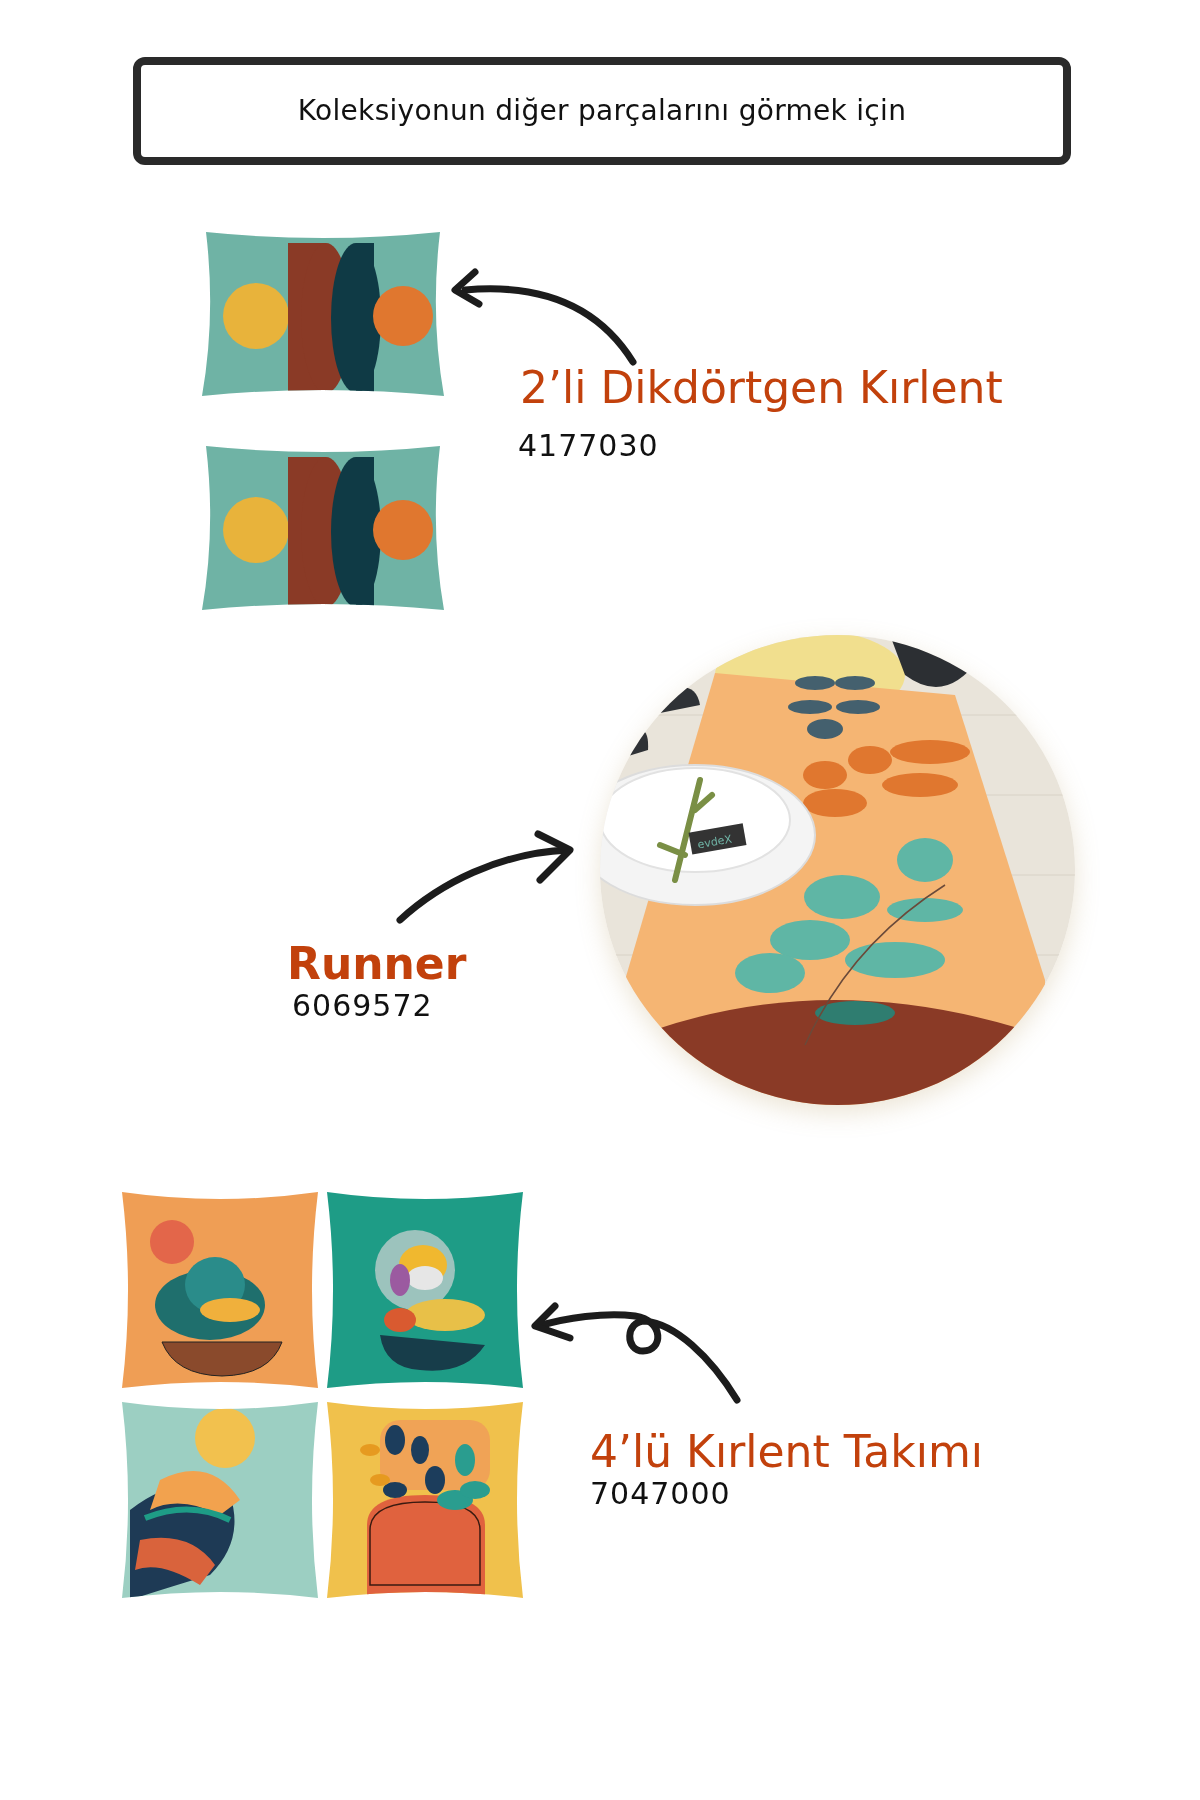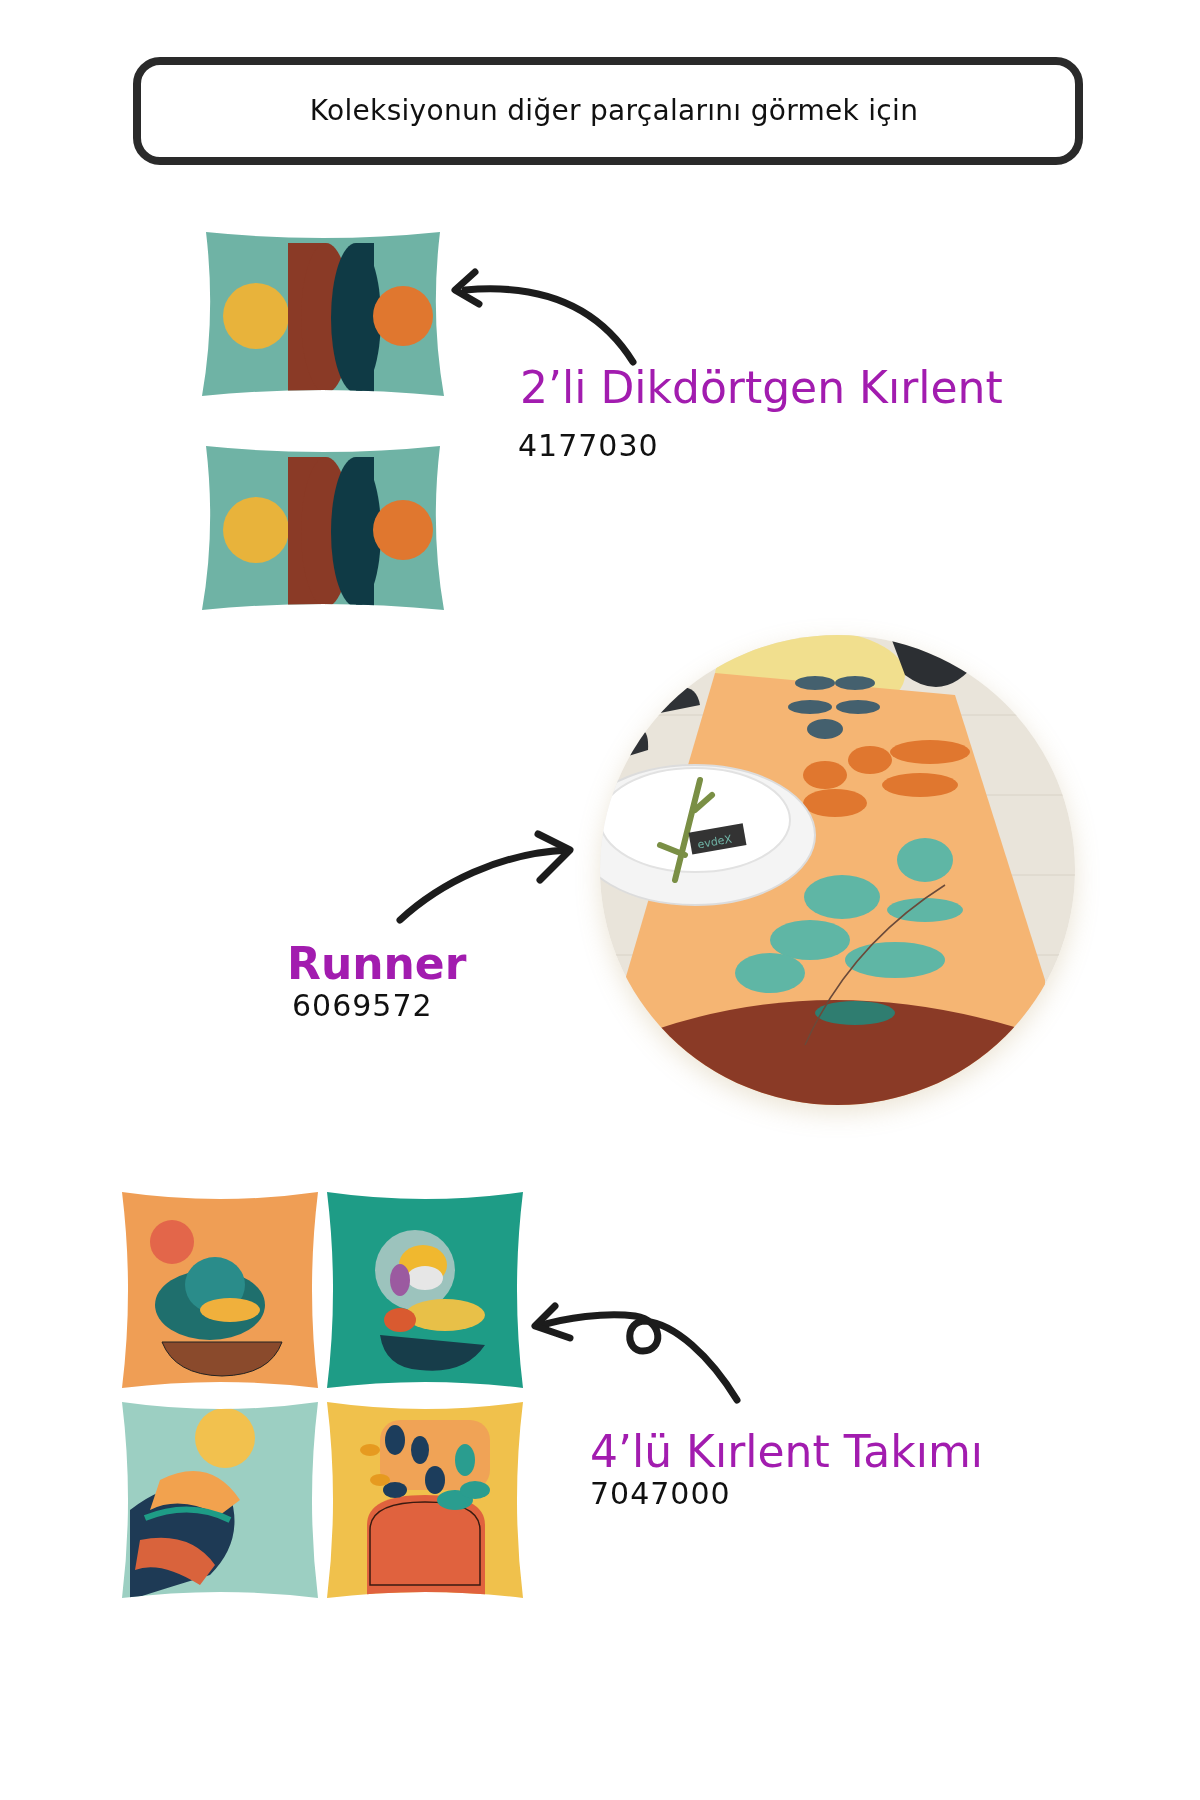--- a/index.html
+++ b/index.html
@@ -3,25 +3,25 @@
 <meta charset="utf-8">
 <style>
   html, body { margin: 0; padding: 0; }
   body {
     width: 1200px; height: 1800px; background: #ffffff; position: relative; overflow: hidden;
     font-family: "DejaVu Sans", sans-serif; color: #111;
   }
   .abs { position: absolute; }
   .notice {
     left: 133px; top: 57px; width: 922px; height: 92px;
-    border: 8px solid #2a2a2a; border-radius: 27px; background: #fff;
+    border: 8px solid #2a2a2a; border-radius: 12px; background: #fff;
     display: flex; flex-direction: row; align-items: center; justify-content: center;
-    font-size: 28px; line-height: 42px; letter-spacing: 0.3px; padding-left: 12px;
+    font-size: 28px; line-height: 42px; letter-spacing: 0.3px;
   }
-  .title { font-size: 44px; font-weight: normal; color: #a21caf; white-space: nowrap; }
+  .title { font-size: 44px; font-weight: normal; color: #c2410c; white-space: nowrap; }
   .code { font-size: 30px; color: #111; white-space: nowrap; letter-spacing: 1px; }
   svg { display: block; }
   .circle-wrap {
     left: 600px; top: 635px; width: 475px; height: 470px; border-radius: 50%;
     overflow: hidden; box-shadow: 0 8px 24px rgba(180,150,90,0.25);
   }
 </style>
 </head>
 <body>
 

